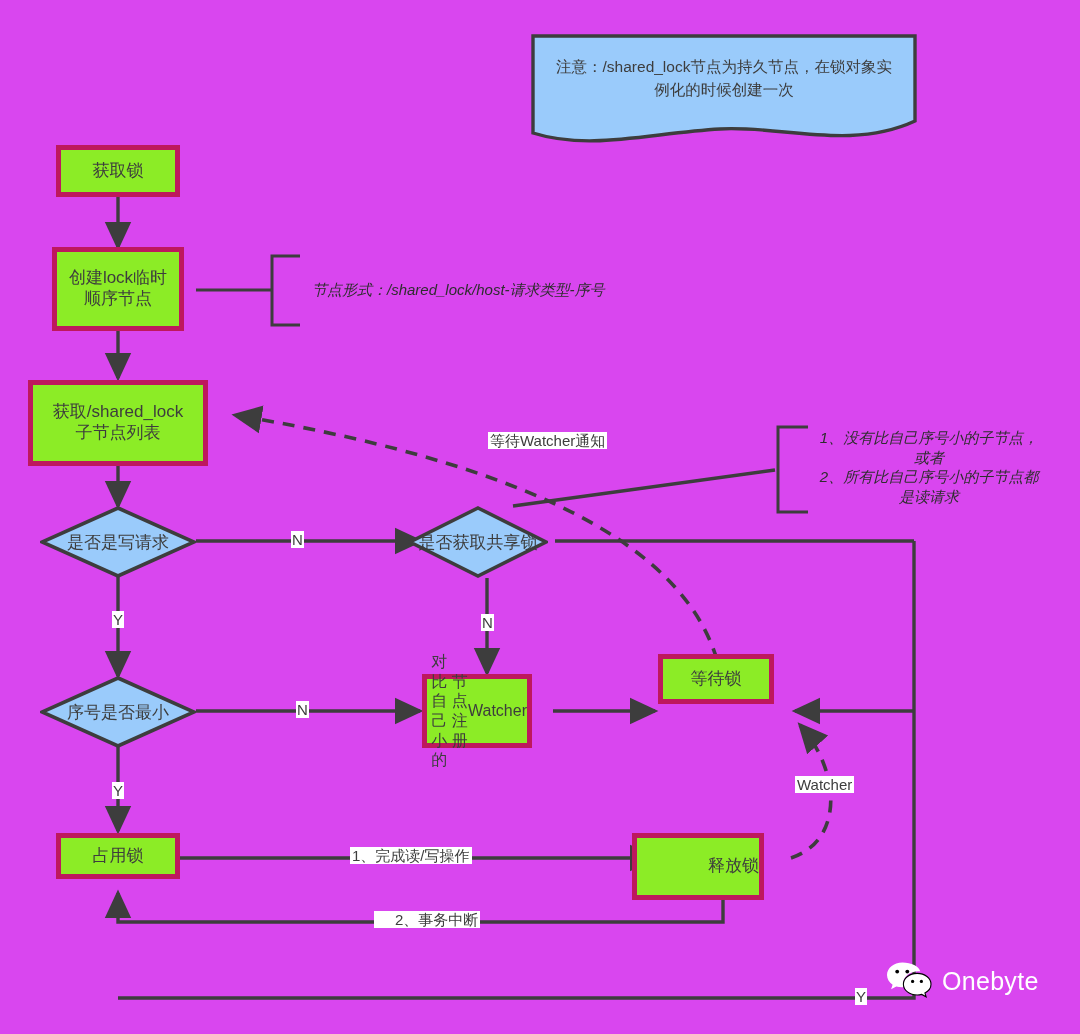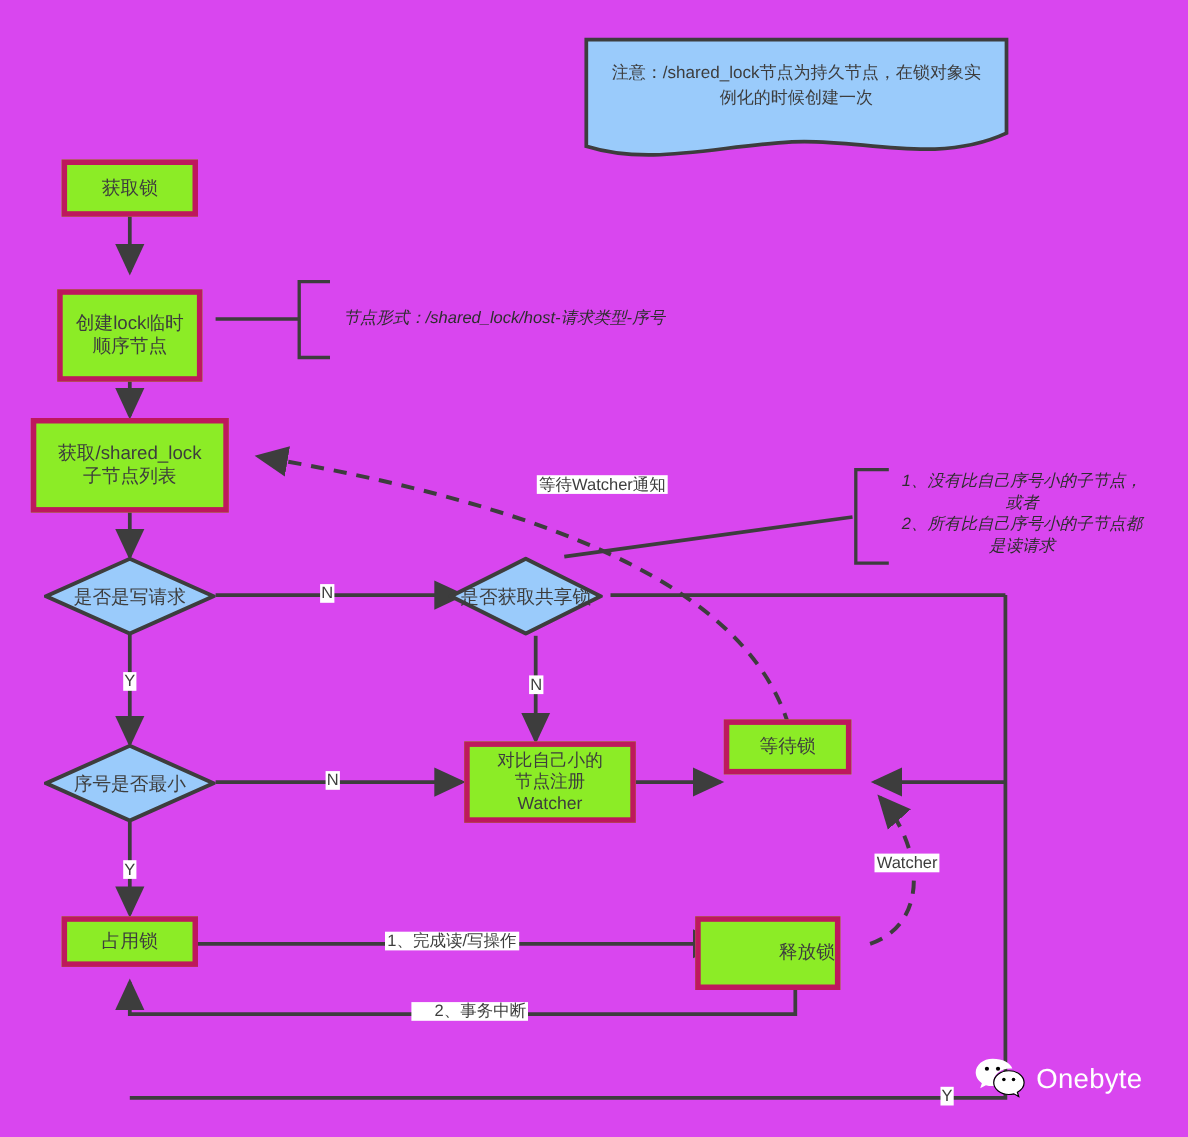--- a/index.html
+++ b/index.html
@@ -98,31 +98,31 @@
     <div class="note-txt">
       <div>注意：/shared_lock节点为持久节点，在锁对象实</div>
       <div>例化的时候创建一次</div>
     </div>
   </div>
 
   <div class="node proc" style="left:56px;top:145px;width:124px;height:52px;">
     <span>获取锁</span>
   </div>
 
-  <div class="node proc" style="left:52px;top:263px;width:132px;height:84px;flex-direction:column;">
+  <div class="node proc" style="left:52px;top:247px;width:132px;height:84px;flex-direction:column;">
     <span>创建lock临时</span>
     <span>顺序节点</span>
   </div>
 
   <div class="node proc" style="left:28px;top:380px;width:180px;height:86px;flex-direction:column;">
     <span>获取/shared_lock</span>
     <span>子节点列表</span>
   </div>
 
-  <div class="node proc" style="left:422px;top:674px;width:156px;height:74px;flex-direction:column;font-size:16px;">
+  <div class="node proc" style="left:422px;top:674px;width:110px;height:74px;font-size:16px;">
     <span>对比自己小的</span>
     <span>节点注册</span>
     <span>Watcher</span>
   </div>
 
   <div class="node proc" style="left:658px;top:654px;width:116px;height:50px;">
     <span>等待锁</span>
   </div>
 
   <div class="node proc" style="left:56px;top:833px;width:124px;height:46px;">

